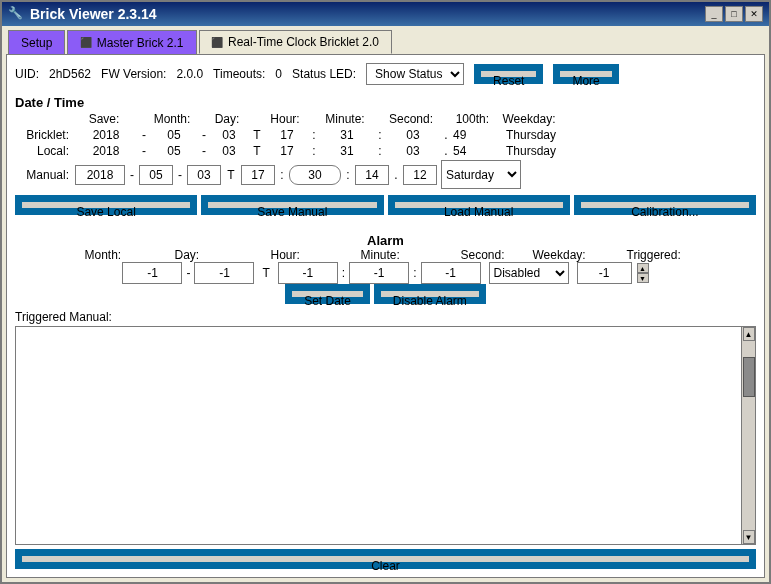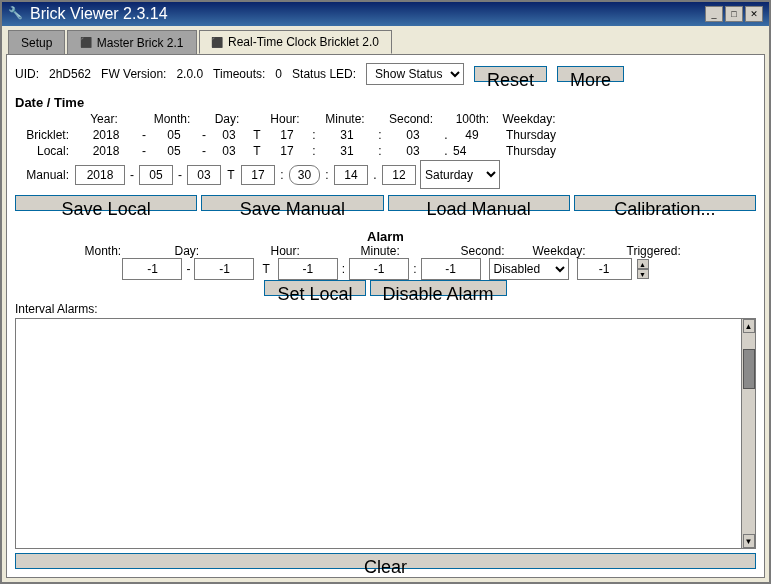--- a/index.html
+++ b/index.html
@@ -32,22 +32,22 @@
     .title-bar-left {
       display: flex;
       align-items: center;
       gap: 6px;
     }
     .title-icon {
       width: 16px;
       height: 16px;
     }
     .title-text {
-      font-size: 16px;
-      font-weight: normal;
+      font-size: 14px;
+      font-weight: bold;
     }
     .title-buttons {
       display: flex;
       gap: 2px;
     }
     .title-btn {
       width: 18px;
       height: 16px;
       background: #d4d0c8;
       border: 1px solid #7a7a7a;
@@ -66,21 +66,21 @@
     }
     .tab-bar {
       display: flex;
       background: #ece9d8;
       padding: 4px 6px 0 6px;
       gap: 2px;
     }
     .tab {
       padding: 4px 12px;
       border: 1px solid #7a7a7a;
-      background: #a3a3a3;
+      background: #8b5cf6;
       cursor: pointer;
       border-bottom: none;
       font-size: 12px;
       display: flex;
       align-items: center;
       gap: 4px;
     }
     .tab.active {
       background: #ece9d8;
       border-bottom: 1px solid #ece9d8;
@@ -110,24 +110,24 @@
     .info-label { color: #000; }
     .info-value { color: #000; }
     .status-select {
       border: 1px solid #7a7a7a;
       background: white;
       padding: 2px 4px;
       font-size: 12px;
       height: 22px;
     }
     .btn {
-      border: 1px solid #0369a1;
+      border: 7px solid #0369a1;
       background: #d4d0c8;
       padding: 3px 12px;
-      font-size: 18px;
+      font-size: 12px;
       cursor: pointer;
       height: 16px;
       white-space: nowrap;
     }
     .section-title {
       font-weight: bold;
       font-size: 13px;
       margin-top: 4px;
     }
     .datetime-section {
@@ -149,21 +149,21 @@
       border: 1px solid #7a7a7a;
       background: white;
       text-align: center;
       font-size: 12px;
       height: 20px;
     }
     .dt-input.year { width: 50px; }
     .dt-input.month { width: 34px; }
     .dt-input.day { width: 34px; }
     .dt-input.hour { width: 34px; }
-    .dt-input.minute { width: 31px; border-radius: 9px; }
+    .dt-input.minute { width: 52px; border-radius: 9px; }
     .dt-input.second { width: 34px; }
     .dt-input.hundredth { width: 34px; }
     .weekday-select {
       border: 1px solid #7a7a7a;
       background: white;
       font-size: 12px;
       height: 29px;
       width: 80px;
     }
     .buttons-row {
@@ -323,21 +323,21 @@
           <option>Heartbeat</option>
         </select>
         <button class="btn">Reset</button>
         <button class="btn">More</button>
       </div>
 
       <div class="datetime-section">
         <div class="section-title">Date / Time</div>
 
         <div style="display:flex; align-items:center; margin-left:58px; font-size:12px;">
-          <div style="width:62px; text-align:center;">Year:</div>
+          <div style="width:62px; text-align:center;">Save:</div>
           <div style="width:14px; text-align:center;"></div>
           <div style="width:46px; text-align:center;">Month:</div>
           <div style="width:14px; text-align:center;"></div>
           <div style="width:36px; text-align:center;">Day:</div>
           <div style="width:20px;"></div>
           <div style="width:40px; text-align:center;">Hour:</div>
           <div style="width:14px; text-align:center;"></div>
           <div style="width:52px; text-align:center;">Minute:</div>
           <div style="width:14px; text-align:center;"></div>
           <div style="width:52px; text-align:center;">Second:</div>
@@ -353,21 +353,21 @@
           <div style="width:46px; text-align:center;">05</div>
           <div style="width:14px; text-align:center;">-</div>
           <div style="width:36px; text-align:center;">03</div>
           <div style="width:20px; text-align:center;">T</div>
           <div style="width:40px; text-align:center;">17</div>
           <div style="width:14px; text-align:center;">:</div>
           <div style="width:52px; text-align:center;">31</div>
           <div style="width:14px; text-align:center;">:</div>
           <div style="width:52px; text-align:center;">03</div>
           <div style="width:14px; text-align:center;">.</div>
-          <div style="width:38px; text-align:center;">49</div>
+          <div style="width:38px; text-align:left;">49</div>
           <div style="width:80px; text-align:center;">Thursday</div>
         </div>
 
         <div class="dt-row">
           <div class="dt-label">Local:</div>
           <div style="width:62px; text-align:center;">2018</div>
           <div style="width:14px; text-align:center;">-</div>
           <div style="width:46px; text-align:center;">05</div>
           <div style="width:14px; text-align:center;">-</div>
           <div style="width:36px; text-align:center;">03</div>
@@ -454,27 +454,27 @@
             <option>Sunday</option>
           </select>
           <input class="alarm-interval" type="text" style="margin-left: 4px;" value="-1">
           <div style="display:flex; flex-direction:column; margin-left:1px;">
             <div style="width:12px; height:10px; background:#d4d0c8; border:1px solid #7a7a7a; display:flex; align-items:center; justify-content:center; font-size:7px; cursor:pointer;">▲</div>
             <div style="width:12px; height:10px; background:#d4d0c8; border:1px solid #7a7a7a; display:flex; align-items:center; justify-content:center; font-size:7px; cursor:pointer;">▼</div>
           </div>
         </div>
 
         <div class="alarm-buttons-row">
-          <button class="btn">Set Local</button>
+          <button class="btn">Set Date</button>
           <button class="btn">Disable Alarm</button>
         </div>
       </div>
 
       <div class="triggered-section">
-        <span class="triggered-label">Interval Alarms:</span>
+        <span class="triggered-label">Triggered Manual:</span>
         <div class="triggered-box" style="height: 80px;">
           <div class="scrollbar">
             <div class="scrollbar-up">▲</div>
             <div class="scrollbar-track">
               <div class="scrollbar-thumb"></div>
             </div>
             <div class="scrollbar-down">▼</div>
           </div>
         </div>
         <div class="clear-btn-row">

